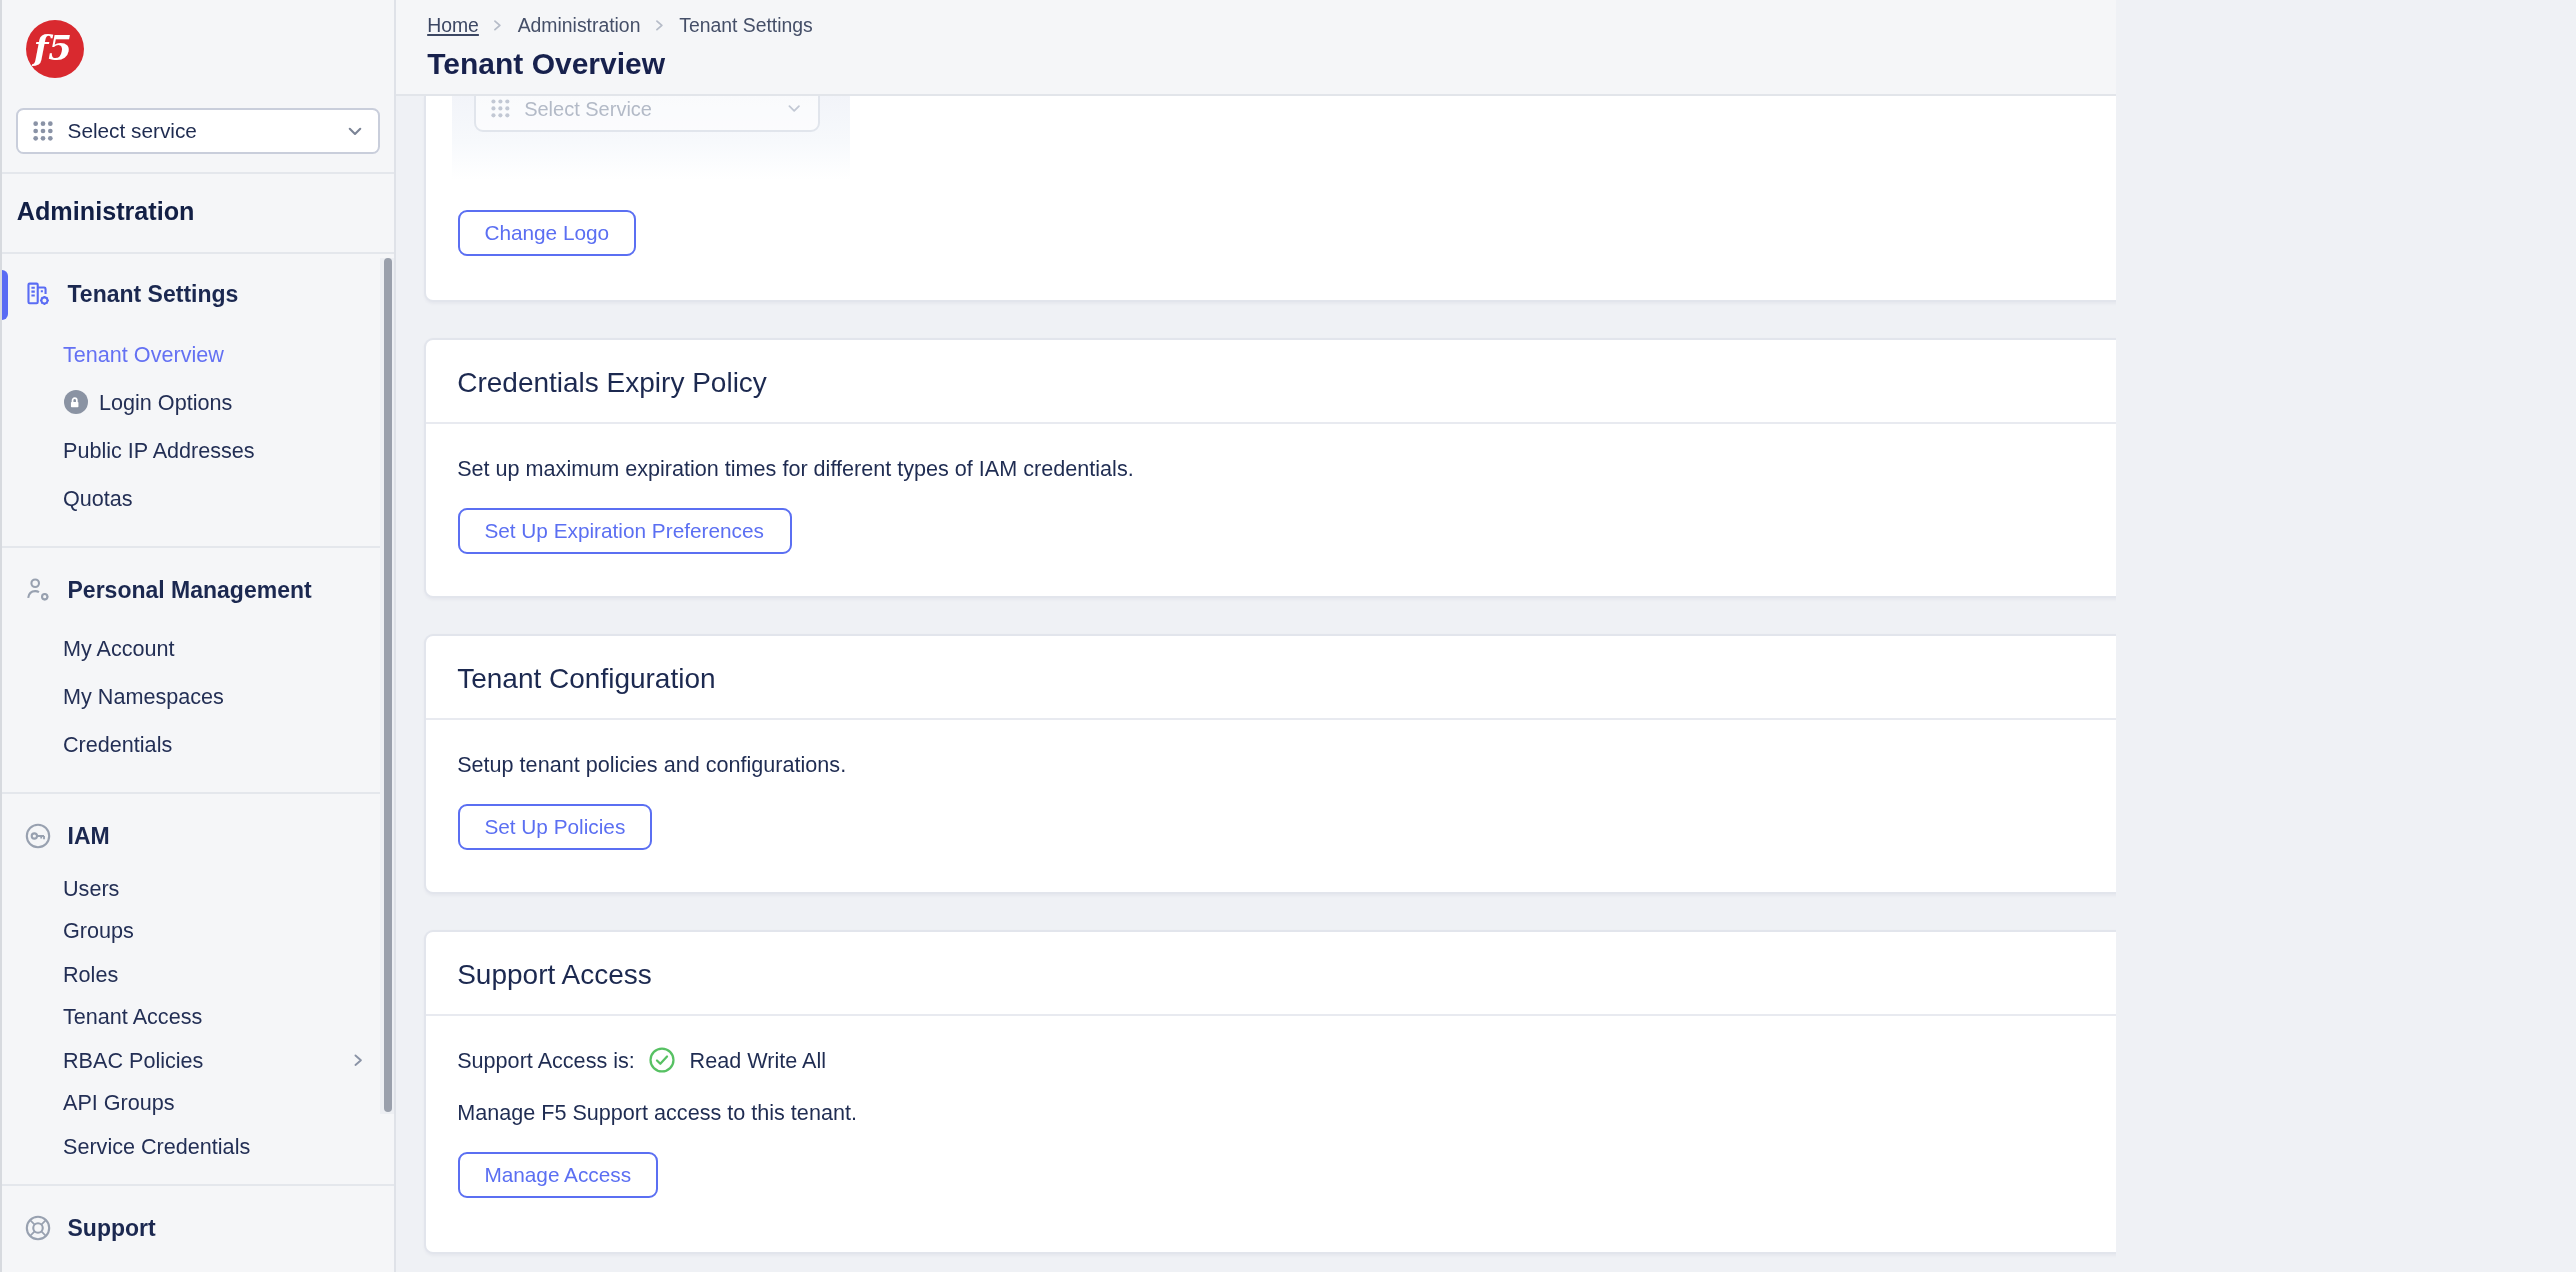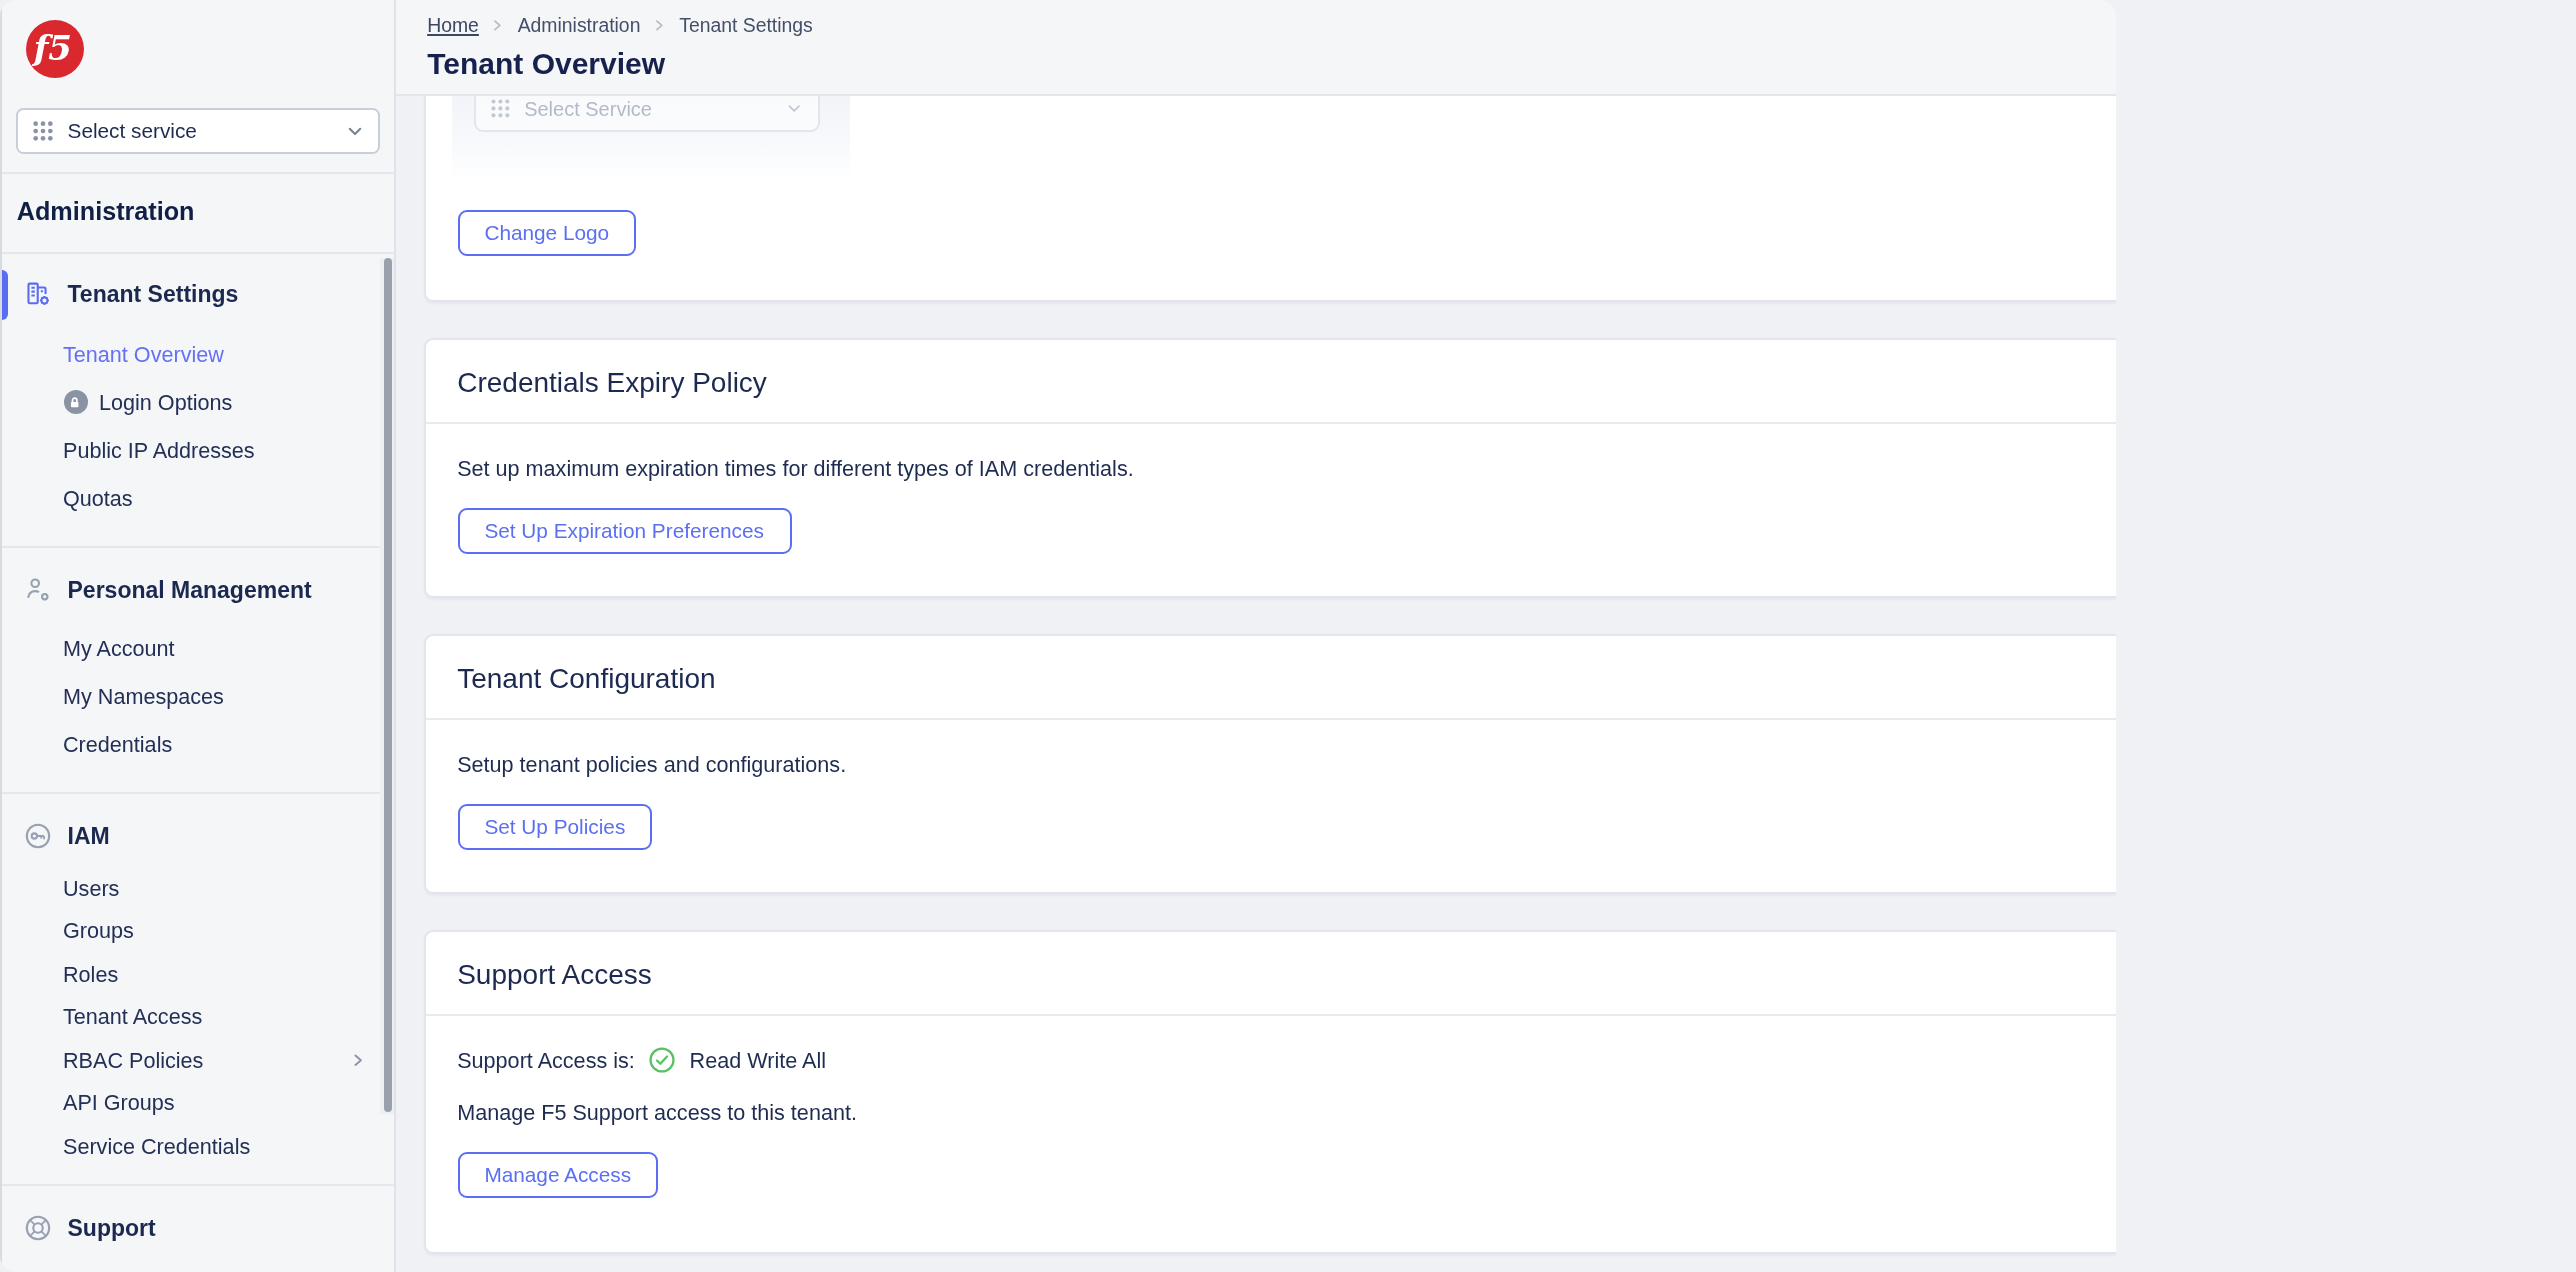--- a/index.html
+++ b/index.html
@@ -1,17 +1,17 @@
 <!DOCTYPE html>
 <html style="font-size:12px"><head>
 <meta charset="utf-8">
 <style>
   * { margin:0; padding:0; box-sizing:border-box; }
   html,body { background:#eff1f5; font-family:"Liberation Sans", sans-serif; }
-  #stage { width:2116px; height:1272px; overflow:hidden;border-radius:16px; }
+  #stage { width:2116px; height:1272px; overflow:hidden; }
   #app { width:1288px; height:636px; transform:scale(2); transform-origin:0 0;
          display:flex; background:#eff1f5; position:relative; }
 
   
   .sidebar { width:198px; min-width:198px; background:#f5f6f8; border-right:0.7px solid #dfe2e8;
              border-left:0.7px solid #d7dadf; position:relative; height:636px; overflow:hidden; }
   .logo-row { margin:10.4px 0 0 12px; }
   .f5-ball { width:29px; height:29px; border-radius:50%; background:#d9292f; color:#fff;
              display:flex; align-items:center; justify-content:center;
              font-family:"DejaVu Serif", serif; font-style:italic; font-weight:bold; font-size:17px;

